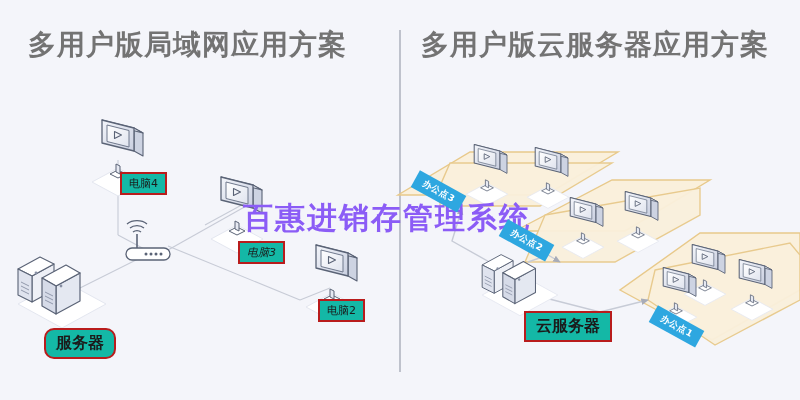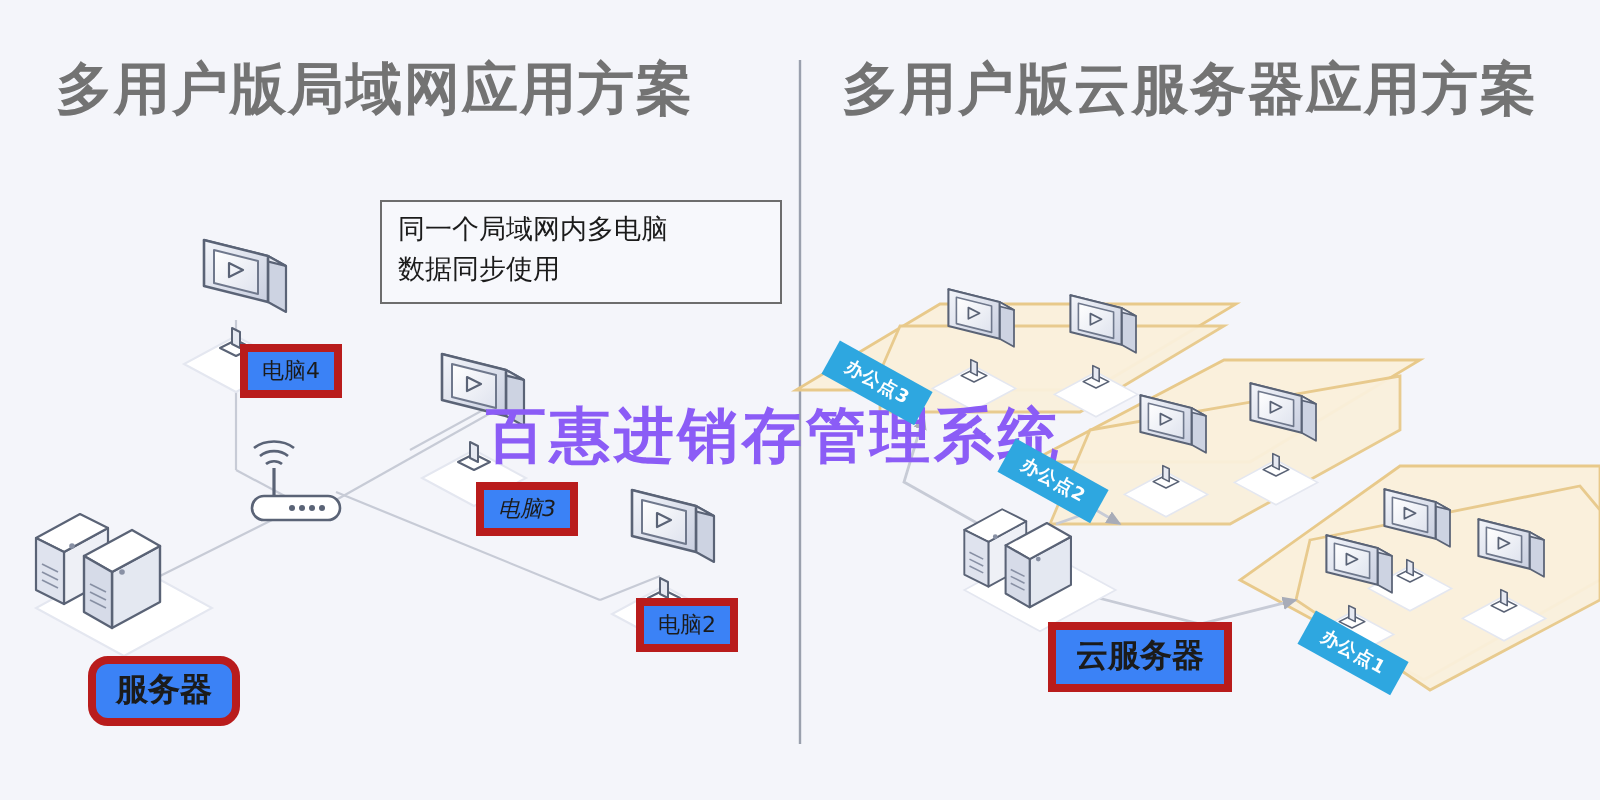--- a/index.html
+++ b/index.html
@@ -28,22 +28,22 @@
     border:1px solid #6d6d6d;
     font-family:"DejaVu Sans","Liberation Sans",sans-serif;
     font-size:13.5px;color:#1b1b1b;line-height:1.45;
     padding:5px 8px 6px 8px;white-space:pre-line;
   }
   #note-left{left:190px;top:100px;width:183px;}
   #note-right{left:627px;top:100px;width:146px;}
 
   
   .namebox{
-    position:absolute;background:#3b82f6;
-    border:4px solid #b91c1c;
+    position:absolute;background:#14b8a6;
+    border:2px solid #b91c1c;
     font-family:"DejaVu Sans","Liberation Sans",sans-serif;
     color:#1b1b1b;white-space:nowrap;
     display:flex;align-items:center;justify-content:center;
   }
   .namebox.sm{font-size:11px;padding:2px 7px;}
   .namebox.lg{font-size:16px;font-weight:600;padding:3px 10px;}
 
   #name-pc4{left:120px;top:172px;}
   #name-pc3{left:238px;top:241px;font-style:italic;}
   #name-pc2{left:318px;top:299px;}
@@ -227,22 +227,20 @@
     <g transform="translate(520,283) scale(0.86)">
       <use href="#iso-server"></use>
     </g>
   </svg>
 
   <div id="watermark">百惠进销存管理系统</div>
 
   <div class="title" id="title-left">多用户版局域网应用方案</div>
   <div class="title" id="title-right">多用户版云服务器应用方案</div>
 
-  <div class="note" id="note-left">同一个局域网内多电脑
-数据同步使用</div>
 
   <div class="namebox sm" id="name-pc4">电脑4</div>
   <div class="namebox sm" id="name-pc3">电脑3</div>
   <div class="namebox sm" id="name-pc2">电脑2</div>
   <div class="namebox lg" id="name-server">服务器</div>
 
   <div class="namebox lg" id="name-cloud">云服务器</div>
 
   <div class="ribbon" id="ribbon-3">办公点3</div>
   <div class="ribbon" id="ribbon-2">办公点2</div>

